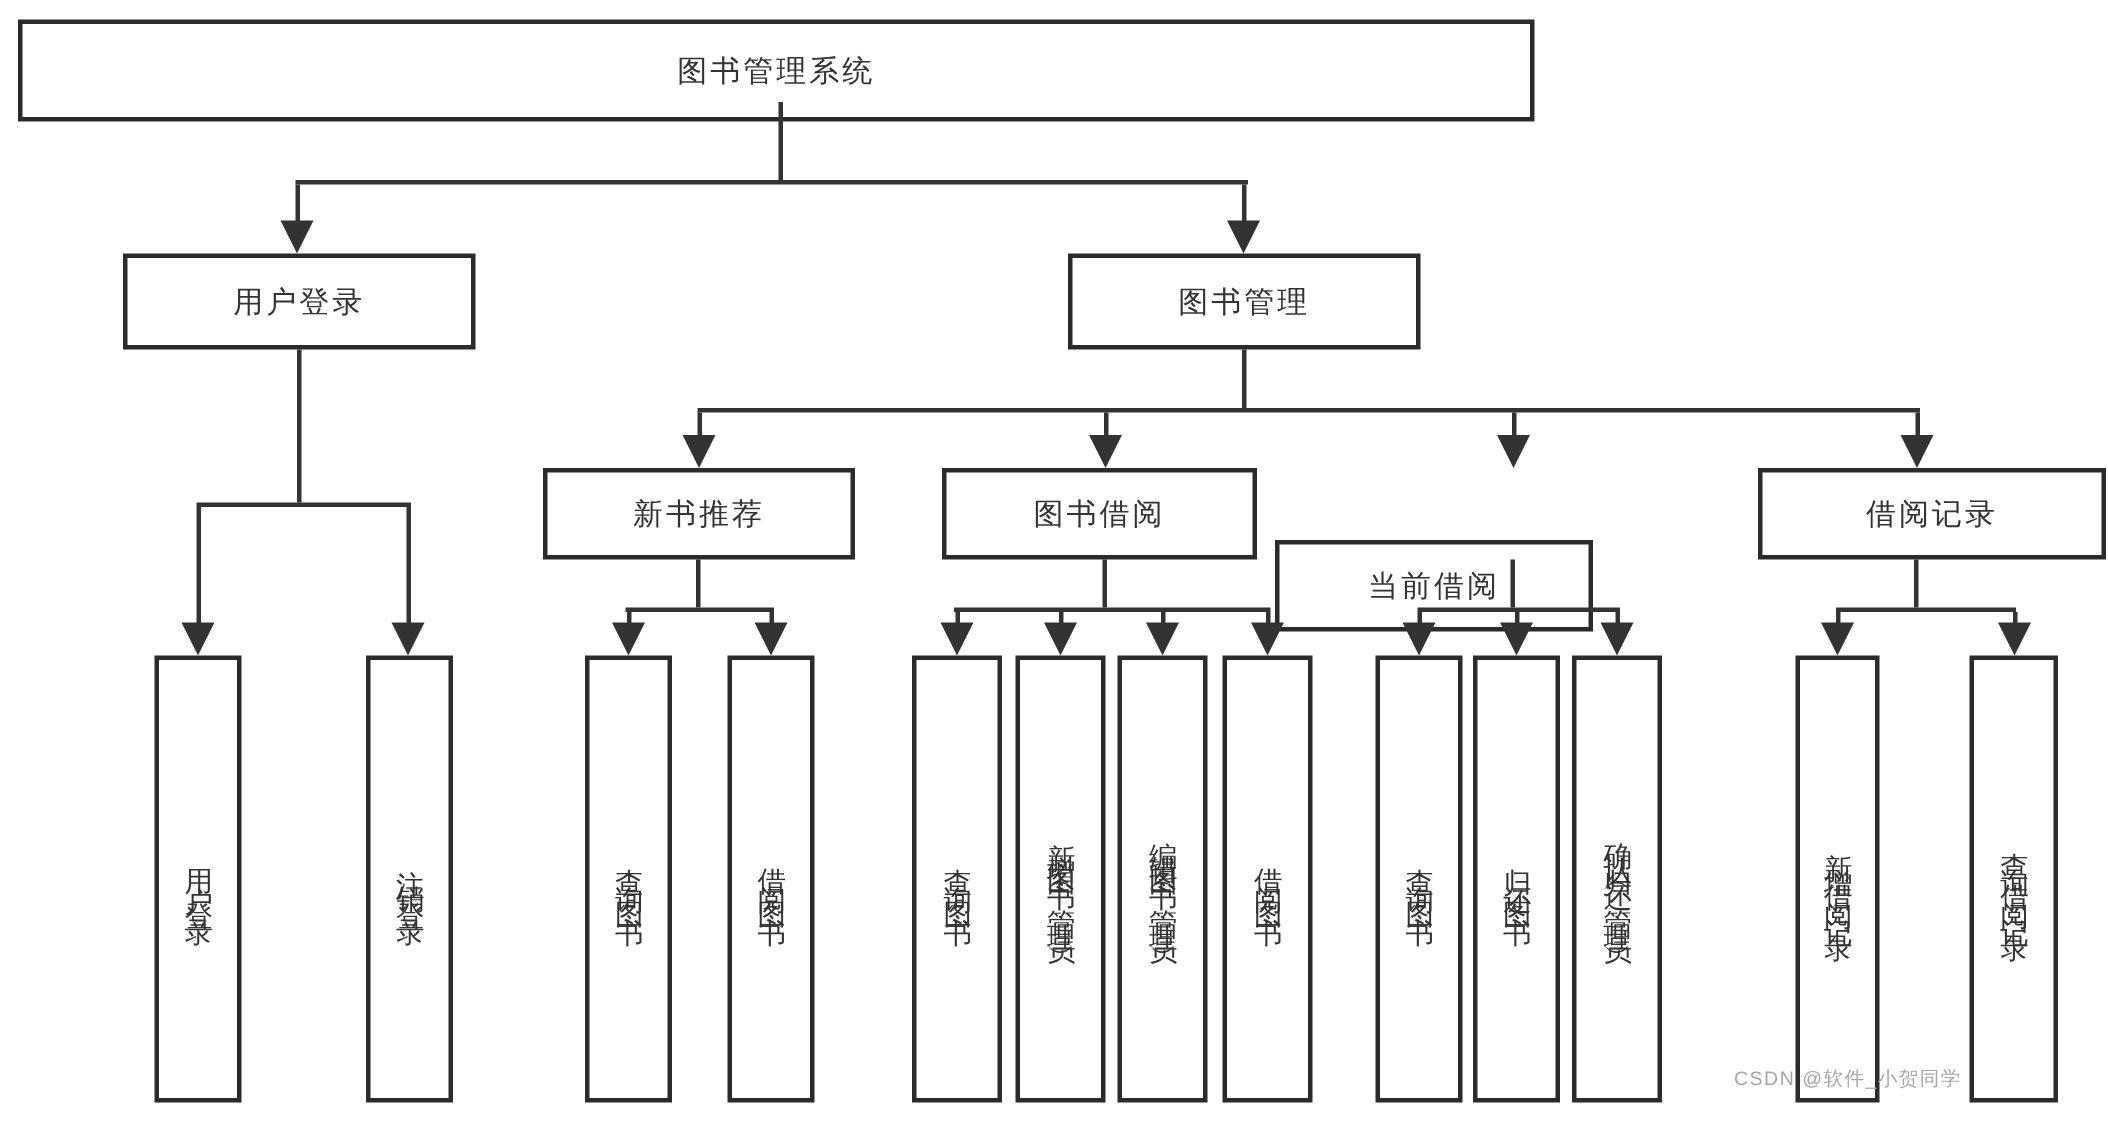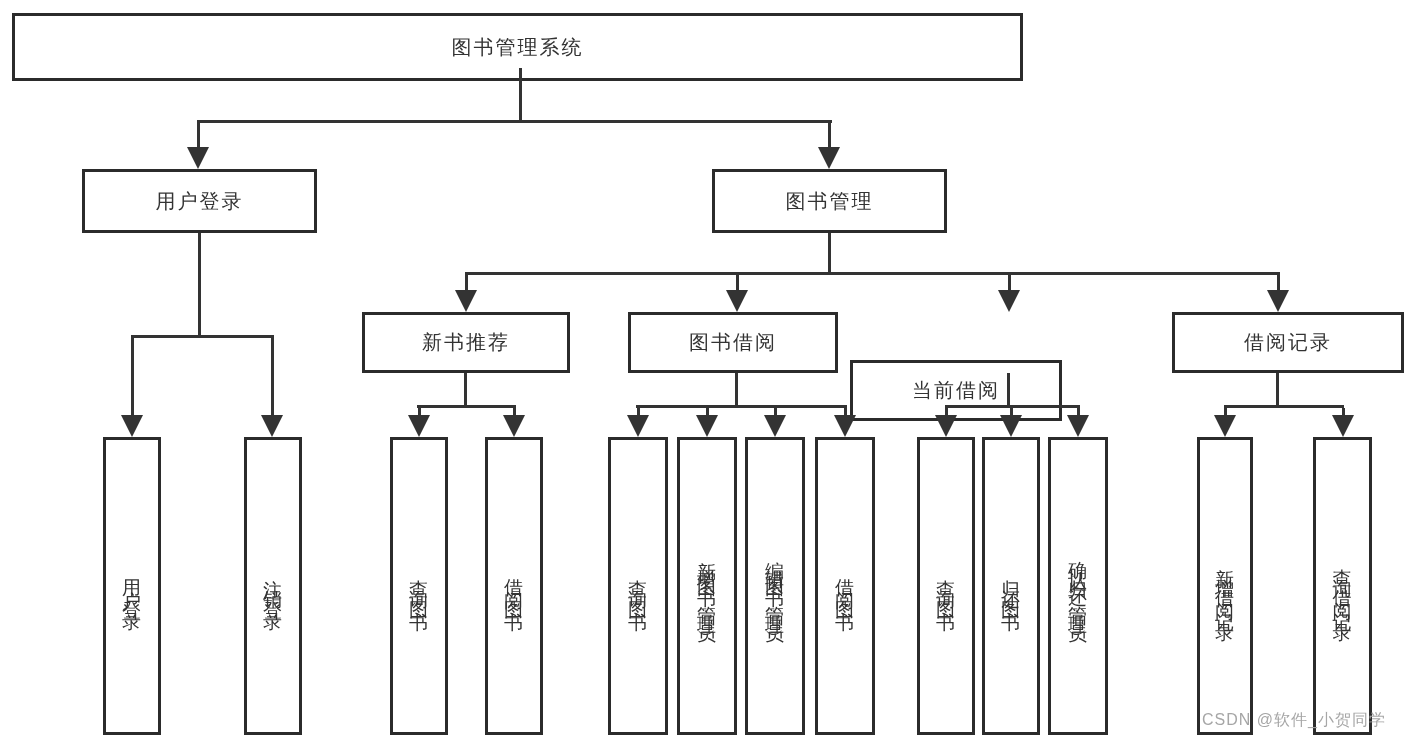--- a/index.html
+++ b/index.html
@@ -68,26 +68,25 @@
     width: 0;
     height: 0;
     border-left: 11px solid transparent;
     border-right: 11px solid transparent;
     border-top: 22px solid var(--line);
   }
   .watermark {
     position: absolute;
     left: 1156px;
     top: 710px;
-    font-size: 16px;
+    font-size: 13px;
     letter-spacing: 1px;
     color: var(--watermark);
     white-space: nowrap;
     z-index: 5;
-    margin-left: 46px;
   }
 </style>
 </head>
 <body>
 
 <div class="canvas">
 
   <div class="box" style="left:12px; top:13px; width:1011px; height:68px;">图书管理系统</div>
 
   <div class="box" style="left:82px; top:169px; width:235px; height:64px;">用户登录</div>

